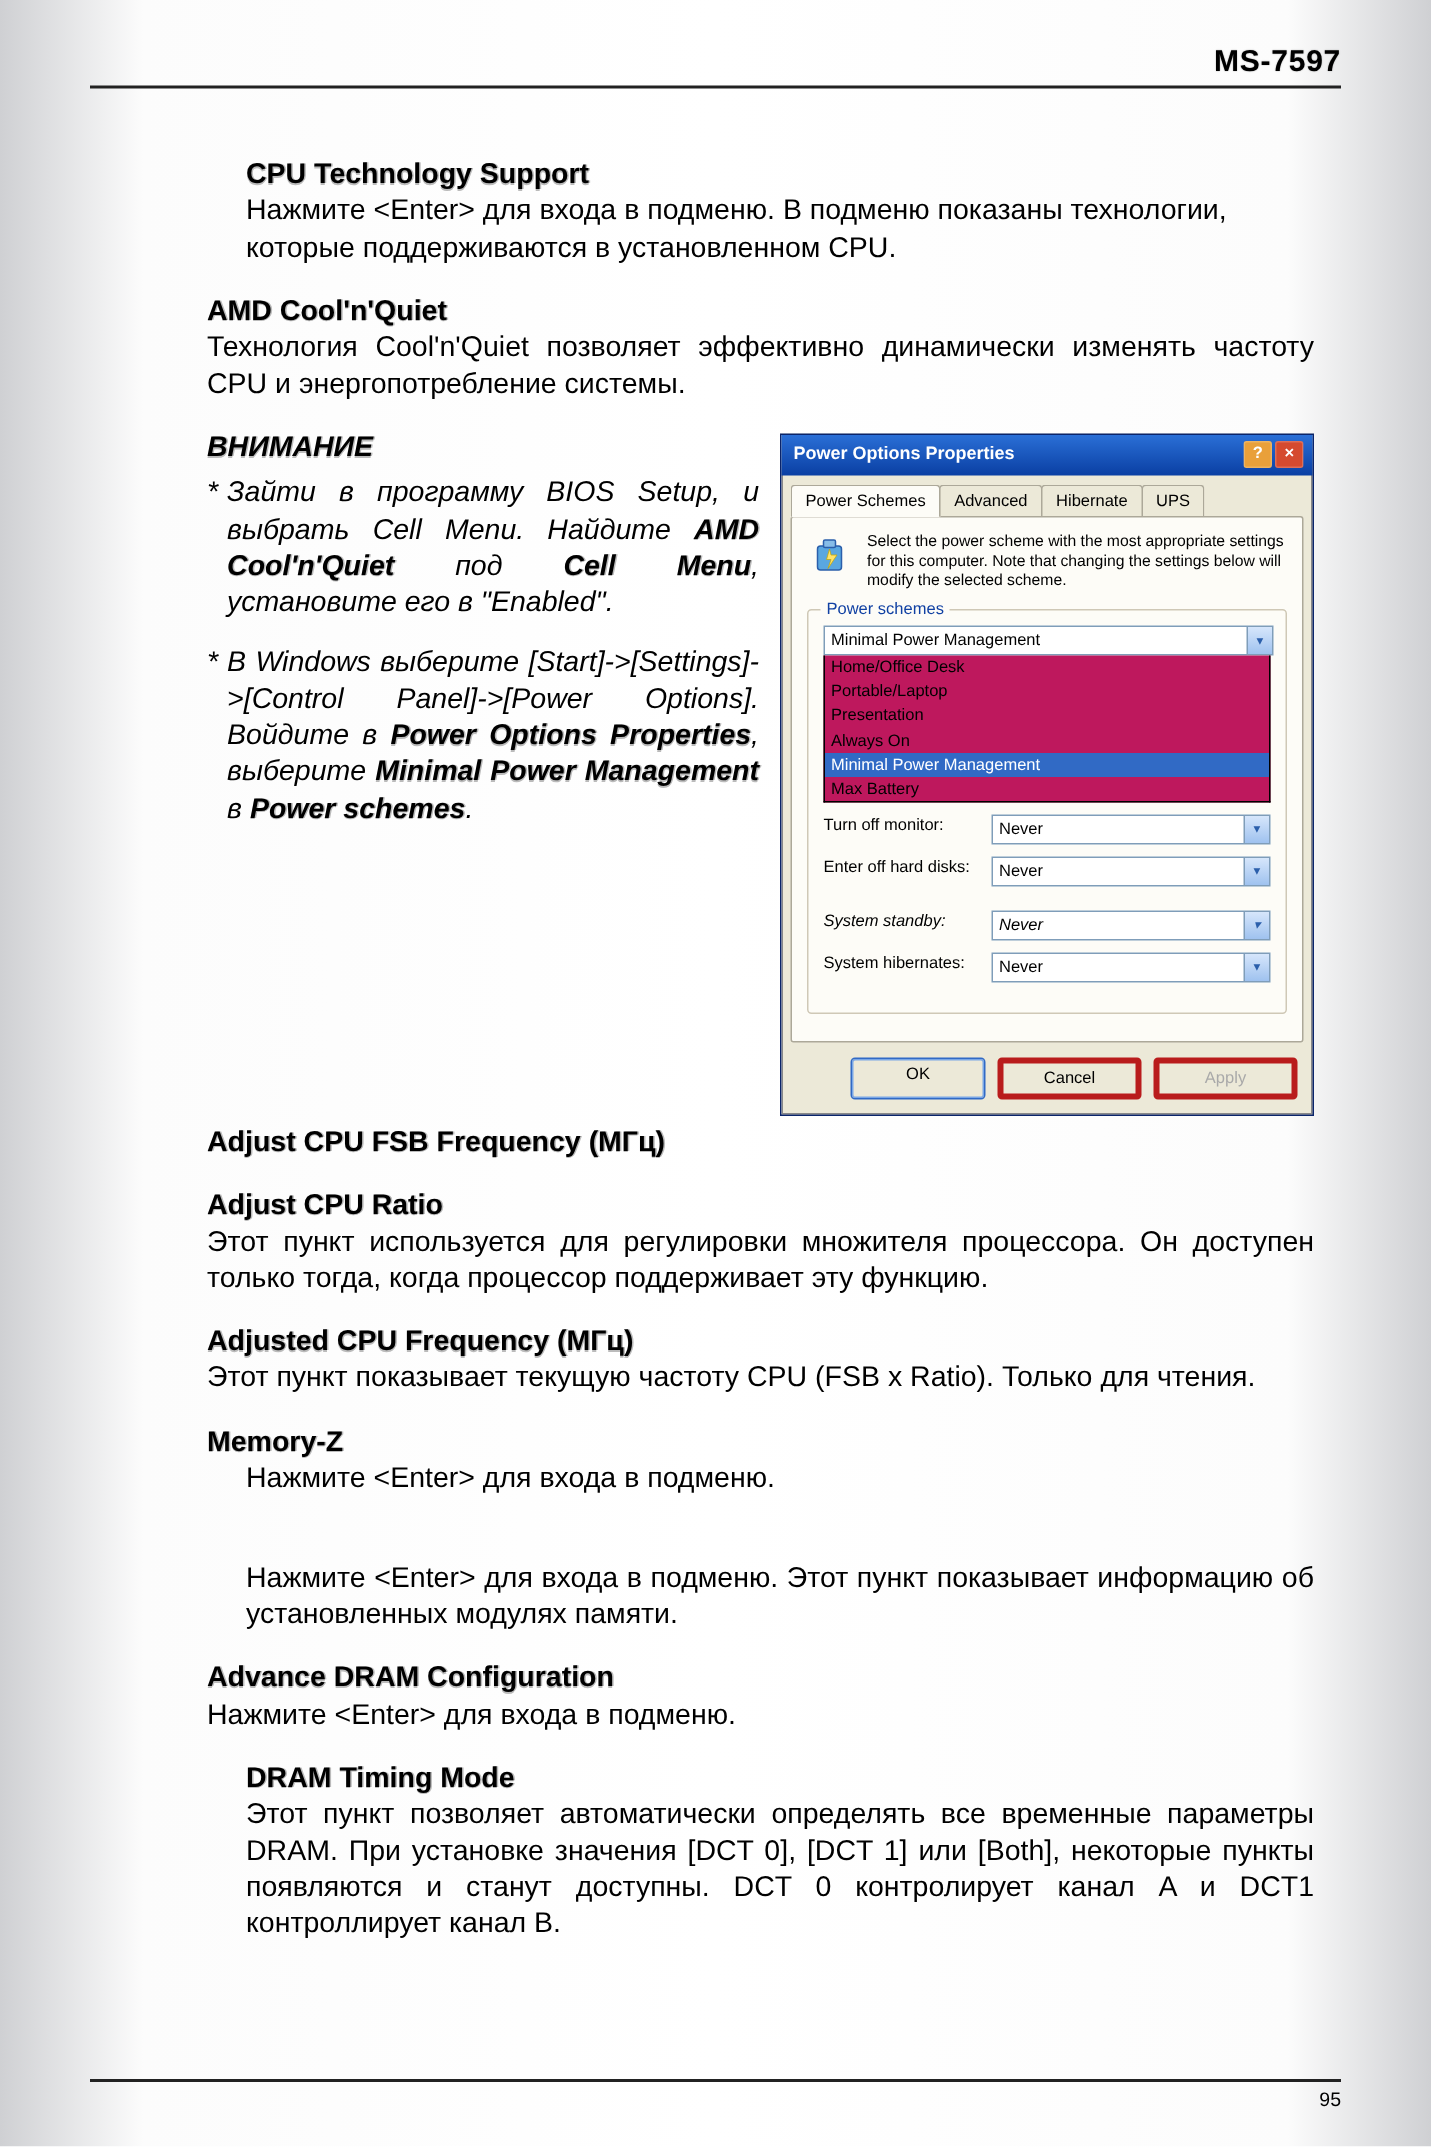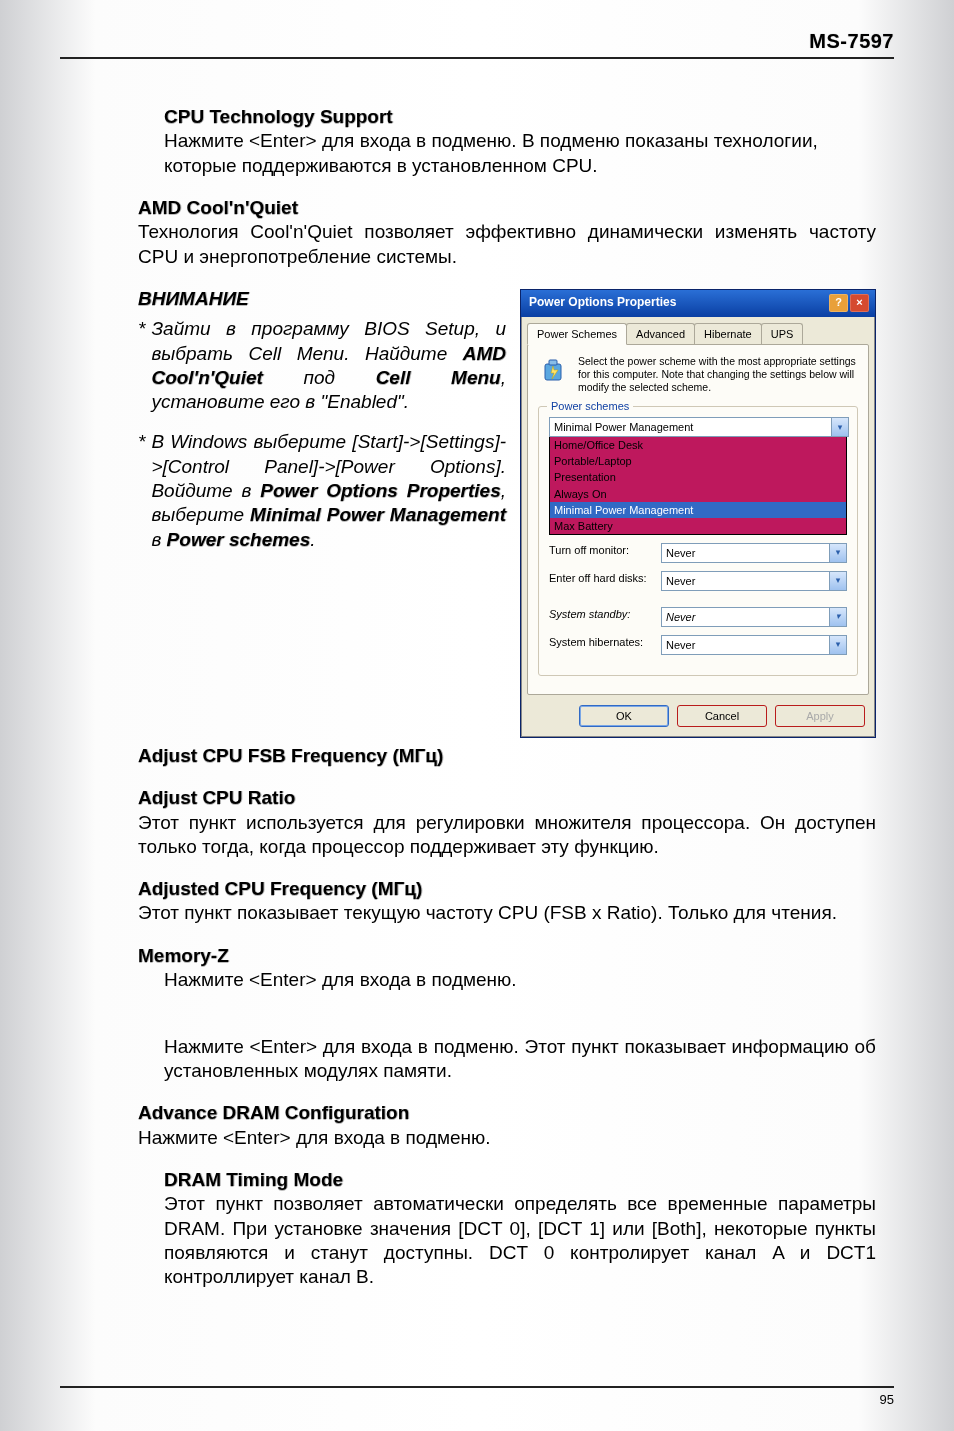--- a/index.html
+++ b/index.html
@@ -89,21 +89,21 @@
   .dropdown{
     border:1px solid #000;border-top:none;background:#be185d;
     font-size:11px;margin-bottom:2px;
   }
   .dropdown div{padding:1px 4px;white-space:nowrap;}
   .dropdown .sel{background:#316ac5;color:#fff;}
   .row{display:flex;align-items:flex-start;margin:8px 0;}
   .row label{width:112px;font-size:11px;}
   .row .combo{flex:1;}
   .dlg-btns{display:flex;gap:8px;justify-content:flex-end;padding:4px 10px 10px 10px;}
-  .btn{min-width:72px;padding:3px 8px;border:1px solid #b91c1c;background:#ece9d8;border-radius:3px;font-size:11px;text-align:center;}
+  .btn{min-width:72px;padding:3px 8px;border:4px solid #b91c1c;background:#ece9d8;border-radius:3px;font-size:11px;text-align:center;}
   .btn.default{border:1px solid #316ac5;box-shadow:0 0 0 1px #7aa7e6 inset;}
   .btn.disabled{color:#a9a9a9;}
   .footer{
     position:absolute;bottom:24px;left:60px;right:60px;
     border-top:2px solid #222;text-align:right;font-size:13px;padding-top:4px;margin-top:24px;
   }
 </style>
 </head>
 <body>
 

